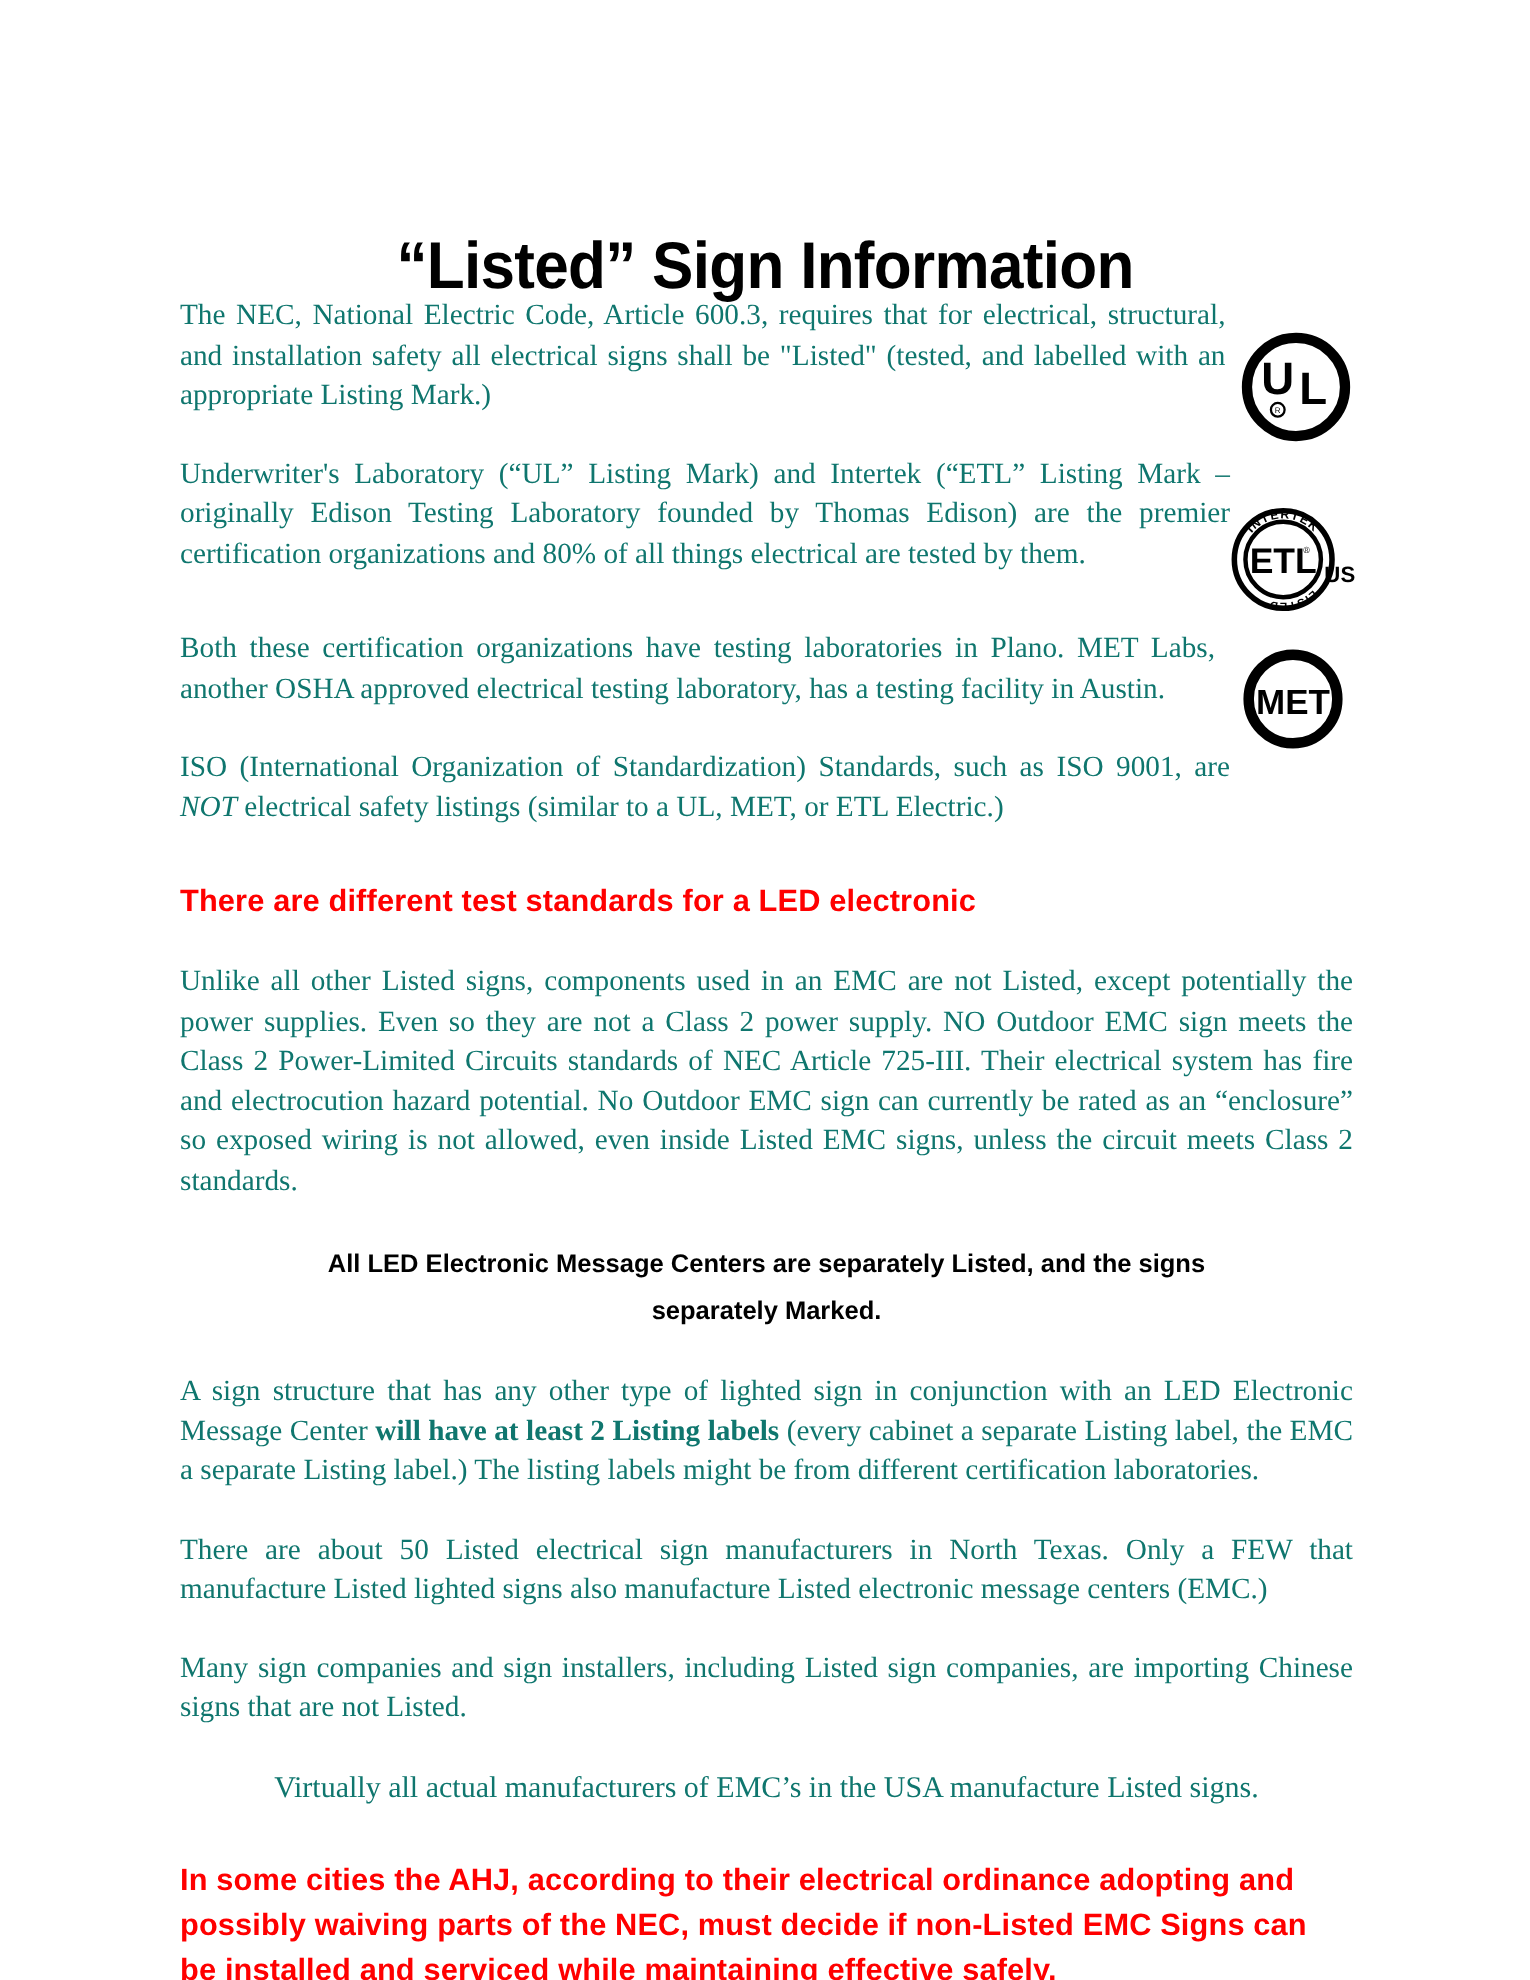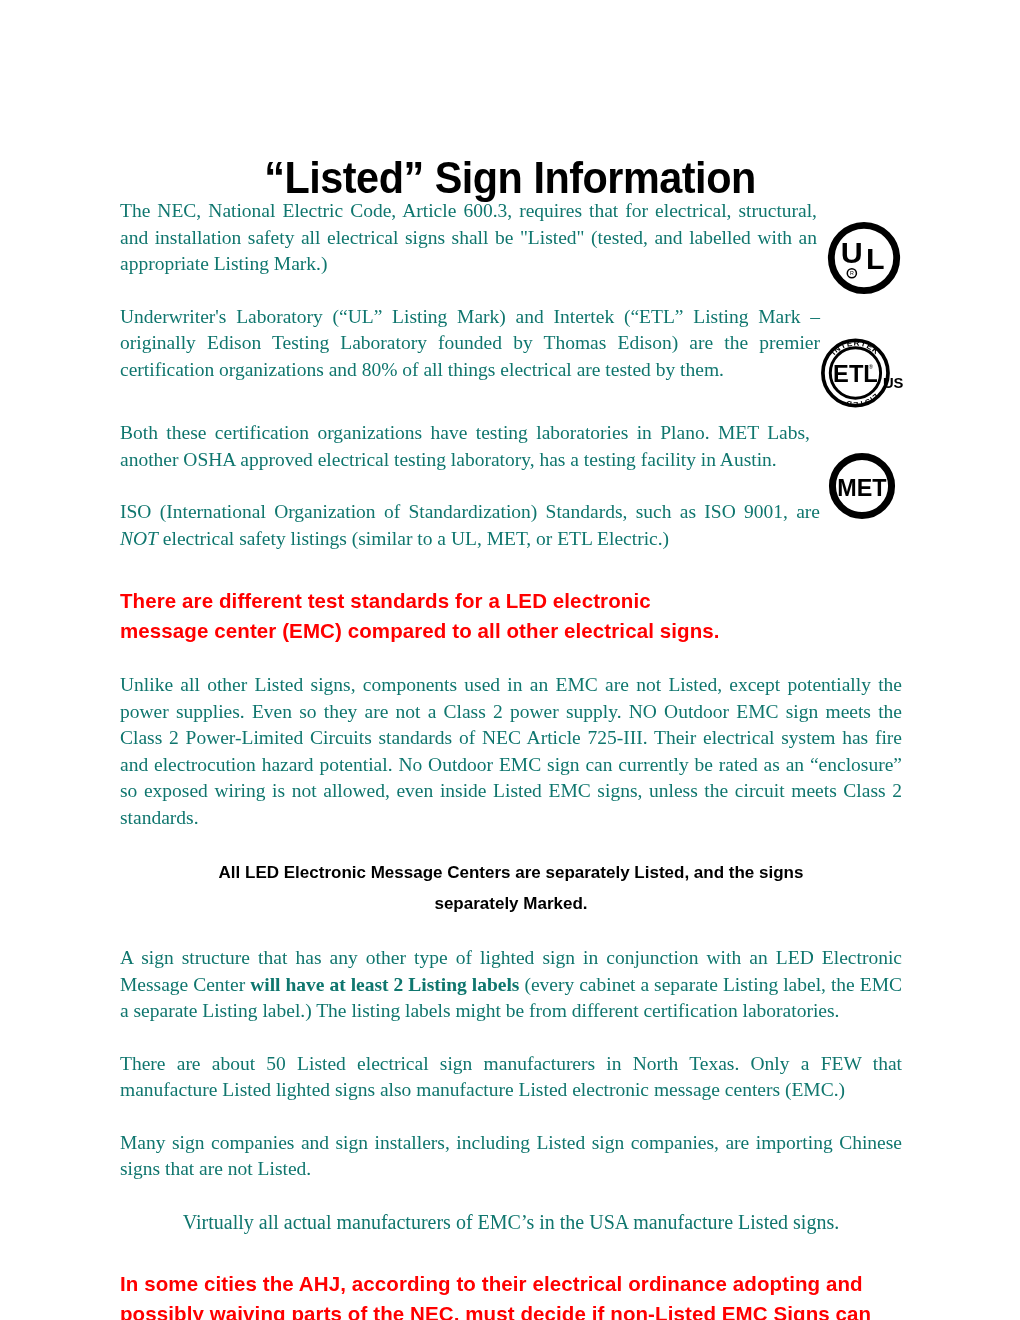--- a/index.html
+++ b/index.html
@@ -105,21 +105,21 @@
   .spacer-sm { height: 8px; }
 
   
   .mark {
     position: absolute;
   }
   .mark svg { display: block; }
 
   #ul-mark   { left: 826px; top: 220px;  width: 76px;  height: 76px; }
   #etl-mark  { left: 818px; top: 336px;  width: 86px;  height: 74px; }
-  #met-mark  { left: 822px; top: 451px;  width: 80px;  height: 70px; }
+  #met-mark  { left: 822px; top: 431px;  width: 80px;  height: 70px; }
 </style>
 </head>
 <body>
 
 <div class="page">
 
   <h1 class="doc-title">“Listed” Sign Information</h1>
 
   <div class="mark" id="ul-mark">
     <svg viewBox="0 0 100 100" width="76" height="76" aria-hidden="true">
@@ -165,21 +165,20 @@
     <p class="body-text narrow-right-2">Underwriter's Laboratory (“UL” Listing Mark) and Intertek (“ETL” Listing Mark – originally Edison Testing Laboratory founded by Thomas Edison) are the premier certification organizations and 80% of all things electrical are tested by them.</p>
 
     <p class="body-text narrow-right-3">Both these certification organizations have testing laboratories in Plano.  MET Labs, another OSHA approved electrical testing laboratory, has a testing facility in Austin.</p>
 
     <p class="body-text narrow-right-4"><span>ISO (International Organization of Standardization) Standards, such as ISO 9001, are </span><span class="i">NOT</span><span> electrical safety listings (similar to a UL, MET, or ETL Electric.)</span></p>
 
     <div class="spacer-sm"></div>
 
     <div class="red-block w1">
       <span>There are different test standards for a LED electronic</span>
-      <span class="lastline">message center (EMC) compared to all other electrical signs.</span>
     </div>
 
     <p class="body-text">Unlike all other Listed signs, components used in an EMC are not Listed, except potentially the power supplies.  Even so they are not a Class 2 power supply.  NO Outdoor EMC sign meets the Class 2 Power-Limited Circuits standards of NEC Article 725-III.  Their electrical system has fire and electrocution hazard potential.  No Outdoor EMC sign can currently be rated as an “enclosure” so exposed wiring is not allowed, even inside Listed EMC signs, unless the circuit meets Class 2 standards.</p>
 
     <div class="center-heading">
       <span>All LED Electronic Message Centers are separately Listed, and the signs</span><br>
       <span>separately Marked.</span>
     </div>
 
     <p class="body-text"><span>A sign structure that has any other type of lighted sign in conjunction with an LED Electronic Message Center </span><span class="bi">will have at least 2 Listing labels</span><span> (every cabinet a separate Listing label, the EMC a separate Listing label.)  The listing labels might be from different certification laboratories.</span></p>

